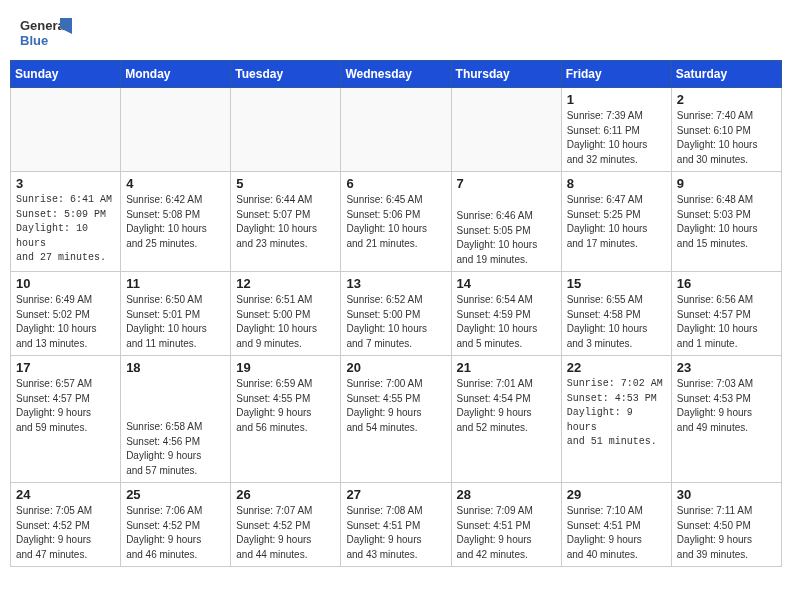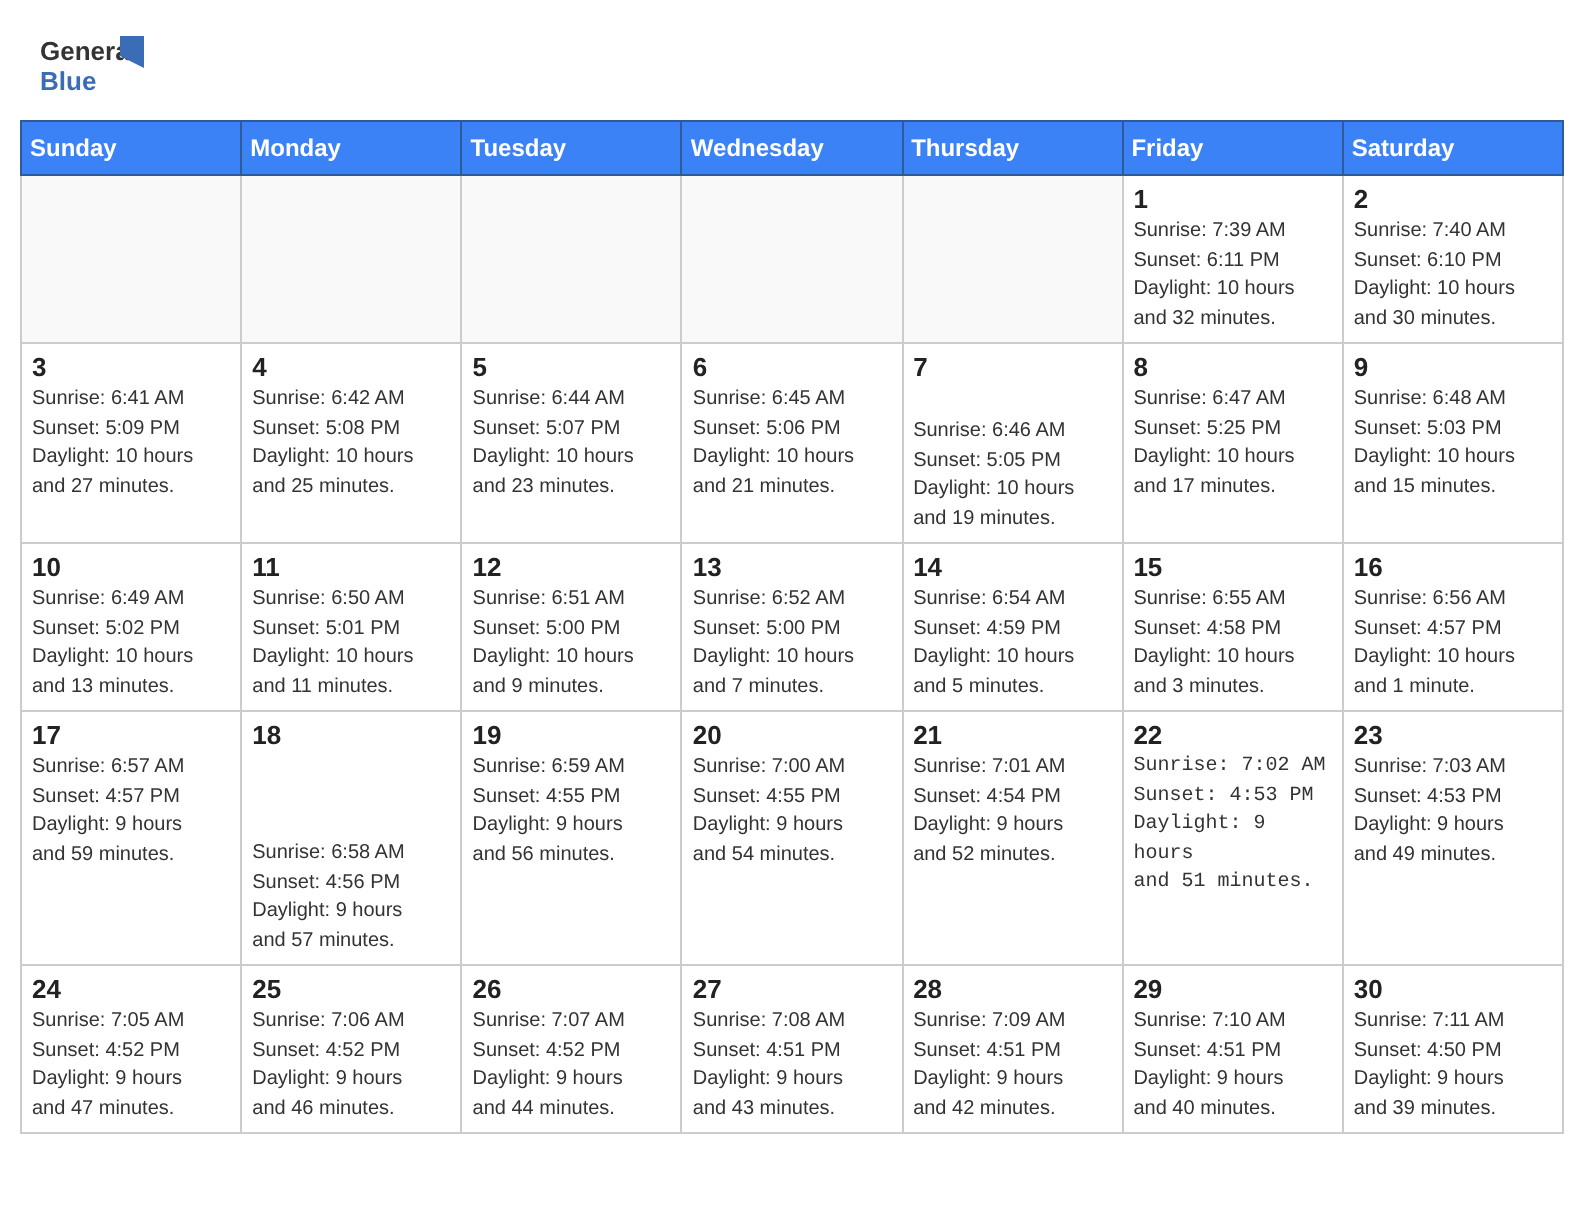--- a/index.html
+++ b/index.html
@@ -36,21 +36,21 @@
       width: 100%;
       border-collapse: collapse;
       margin: 0 0 0 0;
       padding: 0 10px;
       table-layout: fixed;
     }
     .calendar-wrapper {
       padding: 0 10px 10px 10px;
     }
     .calendar th {
-      background: #3b82f6;
+      background: #1d4ed8;
       color: #fff;
       font-size: 12px;
       font-weight: bold;
       padding: 6px 4px;
       text-align: left;
       border: 1px solid #2e5a99;
     }
     .calendar td {
       vertical-align: top;
       border: 1px solid #ccc;
@@ -124,21 +124,21 @@
             <div class="day-num">2</div>
             <div class="day-info" style="white-space: pre-line;">Sunrise: 7:40 AM
 Sunset: 6:10 PM
 Daylight: 10 hours
 and 30 minutes.</div>
           </td>
         </tr>
         <tr>
           <td>
             <div class="day-num">3</div>
-            <div class="day-info" style="white-space: pre-line;">Sunrise: 6:41 AM
+            <div class="day-info" style="white-space: pre-line; font-family: Liberation Mono, monospace;">Sunrise: 6:41 AM
 Sunset: 5:09 PM
 Daylight: 10 hours
 and 27 minutes.</div>
           </td>
           <td>
             <div class="day-num">4</div>
             <div class="day-info" style="white-space: pre-line;">Sunrise: 6:42 AM
 Sunset: 5:08 PM
 Daylight: 10 hours
 and 25 minutes.</div>

